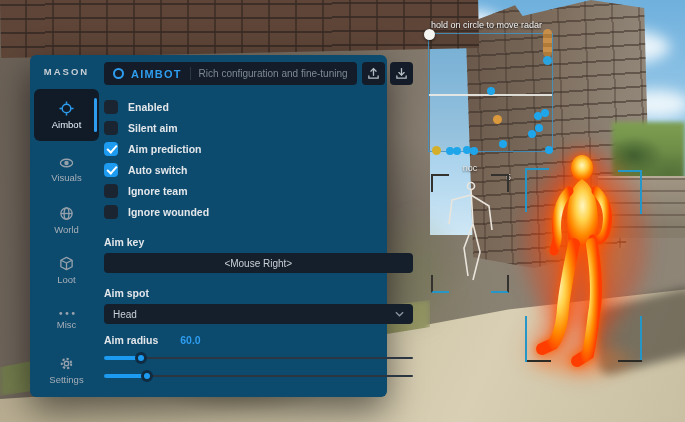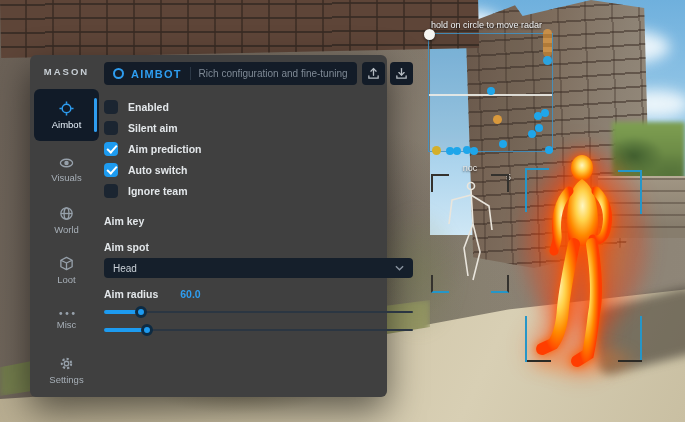--- a/index.html
+++ b/index.html
@@ -80,21 +80,21 @@
   .aura{position:absolute;inset:-18px;filter:blur(8px);
     background:radial-gradient(55% 48% at 50% 45%,rgba(255,110,0,.55),rgba(255,45,0,.28) 58%,transparent 75%);}
   .player svg{position:absolute;inset:0;filter:drop-shadow(0 0 5px #ff5a00) drop-shadow(0 0 13px rgba(255,60,0,.85));}
   .floor-glow{position:absolute;left:532px;top:348px;width:100px;height:26px;border-radius:50%;
     background:rgba(255,120,30,.32);filter:blur(8px);}
   .pbox-line{position:absolute;background:#2596c8;}
   .pbox-dark{position:absolute;background:#2d2b26;}
 
   
   .panel{position:absolute;left:30px;top:55px;width:357px;height:342px;border-radius:6px;
-    background:#404040;box-shadow:0 14px 36px rgba(0,0,0,.55);display:flex;}
+    background:#0c4a6e;box-shadow:0 14px 36px rgba(0,0,0,.55);display:flex;}
   .sidebar{width:73px;flex:0 0 73px;display:flex;flex-direction:column;align-items:center;padding-top:7px;}
   .brand-logo{color:#aeb6bd;}
   .brand-name{font-size:9.5px;letter-spacing:2px;color:#c7ced4;margin-top:3px;font-weight:bold;}
   .nav{margin-top:12px;display:flex;flex-direction:column;align-items:center;width:100%;}
   .nav-item{position:relative;width:65px;height:46px;margin-bottom:4px;border-radius:6px;
     display:flex;flex-direction:column;align-items:center;justify-content:center;cursor:pointer;color:#97a1ab;}
   .nav-item .nlabel{font-size:9.5px;margin-top:3px;color:#a7afb7;}
   .nav-item.active{background:#111b28;height:52px;margin-bottom:6px;}
   .nav-item.active .nlabel{color:#e9f3fc;}
   .nav-item.active .nicon{color:#2e9df0;}
@@ -359,23 +359,28 @@
           <span class="clabel">Aim prediction</span>
         </div>
         <div class="check-row">
           <span class="cbox checked"></span>
           <span class="clabel">Auto switch</span>
         </div>
         <div class="check-row">
           <span class="cbox"></span>
           <span class="clabel">Ignore team</span>
         </div>
+        <div class="check-row">
+          <span class="cbox"></span>
+          <span class="clabel">Ignore wounded</span>
+        </div>
       </div>
 
       <div class="field-label">Aim key</div>
+      <div class="key-btn">&lt;Mouse Right&gt;</div>
 
       <div class="field-label">Aim spot</div>
       <div class="select">
         <span>Head</span>
         <span class="chev">
           <svg viewBox="0 0 10 6" width="9" height="6">
               <path d="M1 1 L5 5 L9 1" stroke="currentColor" stroke-width="1.5" fill="none"></path>
             </svg>
         </span>
       </div>

